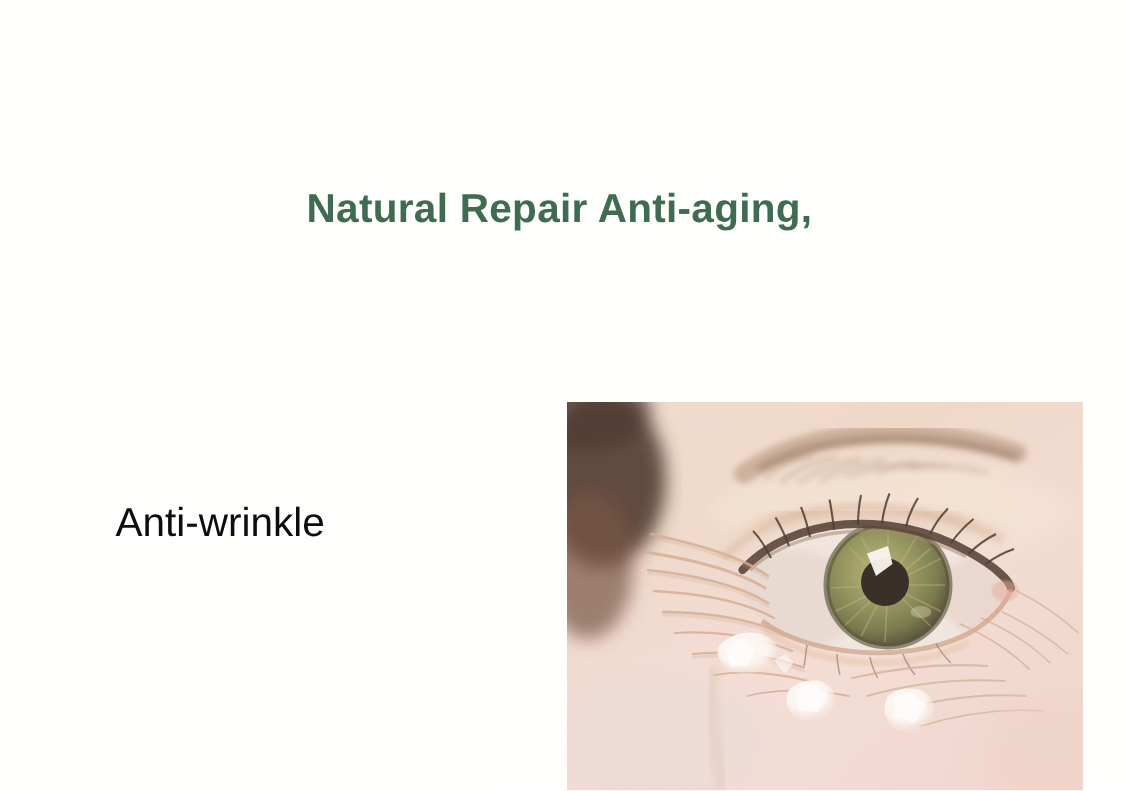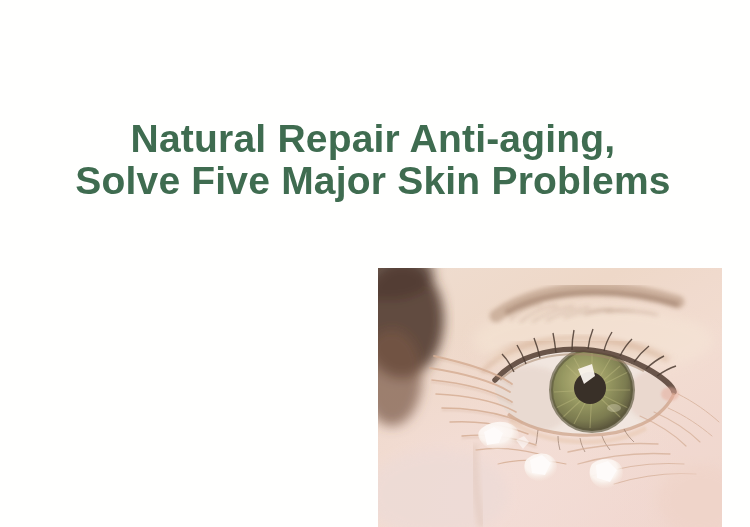--- a/index.html
+++ b/index.html
@@ -19,21 +19,21 @@
   
   #headline {
     position: absolute;
     left: 0;
     top: 118px;
     width: 746px;
     text-align: center;
     color: #3f6c50;
     font-family: "Liberation Sans", sans-serif;
     font-weight: bold;
-    font-size: 39px;
+    font-size: 27px;
     line-height: 42px;
     letter-spacing: 0.2px;
   }
   #headline .hl-line { display: block; white-space: pre; }
 
   
   .benefit {
     position: absolute;
     left: 77px;
     color: #0d0d0d;
@@ -58,23 +58,23 @@
   }
   #photo svg { display: block; width: 100%; height: 100%; }
 </style>
 </head>
 <body>
 
 <div id="canvas">
 
   <div id="headline">
     <span class="hl-line">Natural Repair Anti-aging,</span>
-    <span class="hl-line">Solve Five Major Skin Problems</span>
   </div>
 
+  <div class="benefit" id="benefit-0">Anti-wrinkle</div>
 
   <div id="photo">
     <svg viewBox="0 0 344 259" preserveAspectRatio="xMidYMid slice">
       <defs>
 
         <linearGradient id="skinGrad" x1="0" y1="0" x2="0.85" y2="1">
           <stop offset="0%" stop-color="#efded0"></stop>
           <stop offset="35%" stop-color="#eed9c8"></stop>
           <stop offset="65%" stop-color="#f2ddd2"></stop>
           <stop offset="100%" stop-color="#f0d6cf"></stop>

